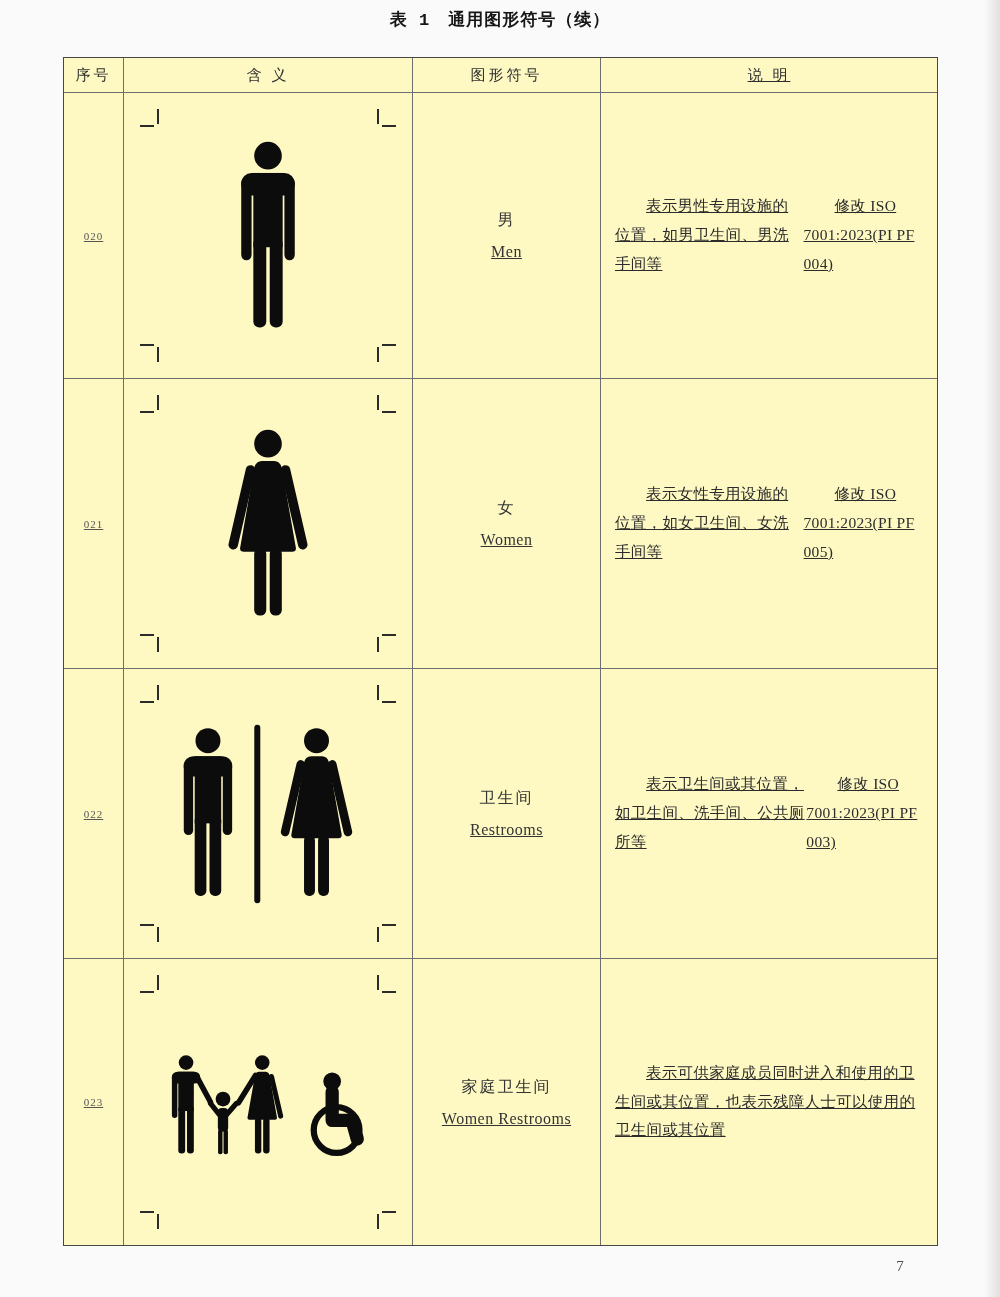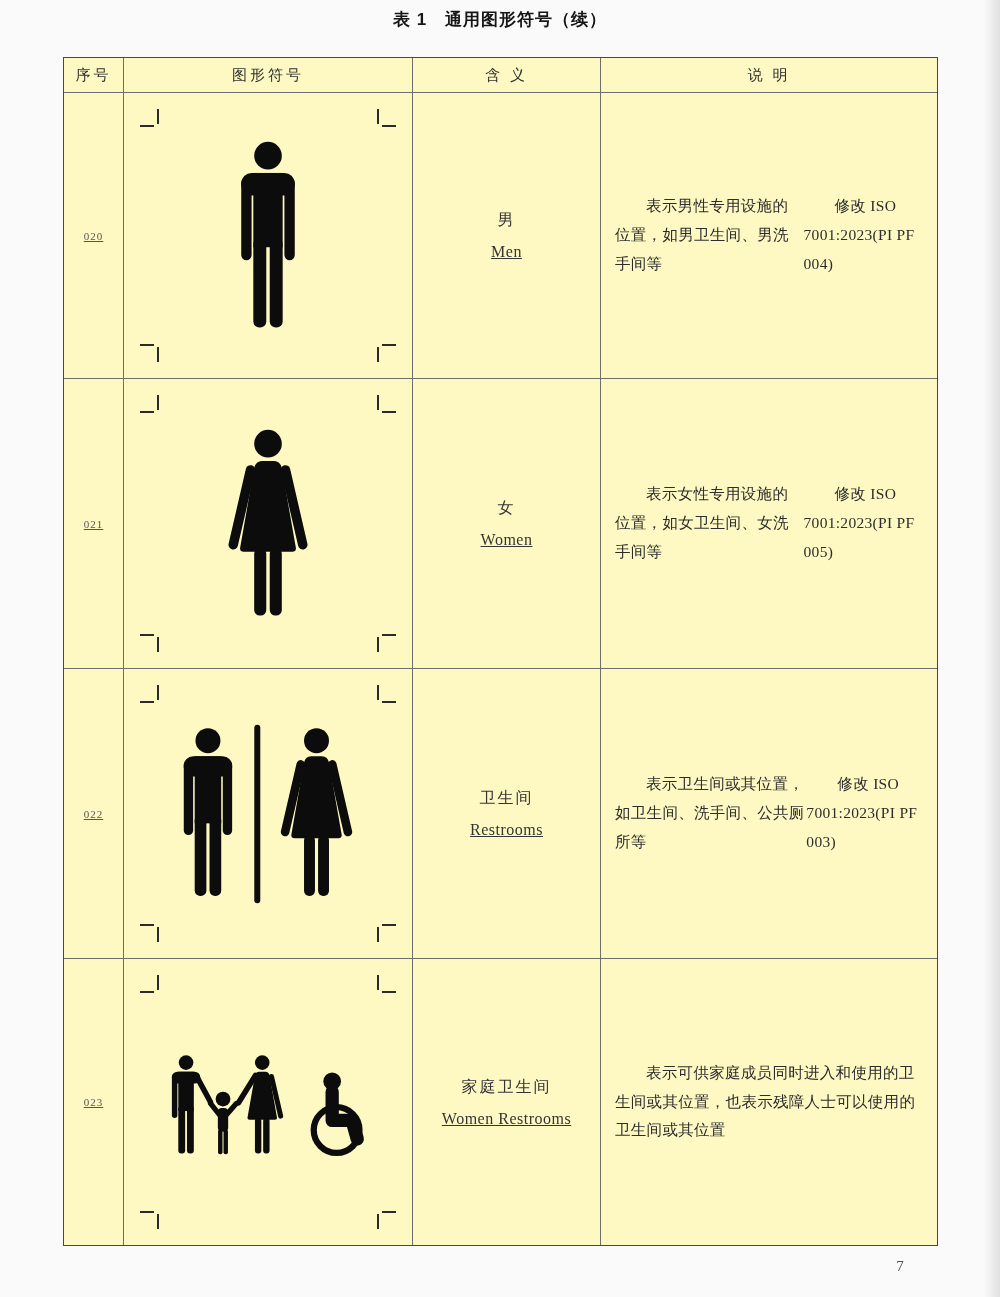--- a/index.html
+++ b/index.html
@@ -12,34 +12,34 @@
     overflow:hidden;
   }
   body::after{
     content:"";position:absolute;top:0;right:0;width:16px;height:100%;
     background:linear-gradient(to right,rgba(0,0,0,0),rgba(0,0,0,0.10));
     pointer-events:none;
   }
   .doc-title{
     position:absolute;top:8px;left:0;width:1000px;
     text-align:center;
-    font-family:Liberation Sans, sans-serif;
+    font-family:Liberation Mono, monospace;
     font-weight:bold;font-size:17px;color:#161616;letter-spacing:1px;
   }
   .tbl{
     position:absolute;left:63px;top:57px;width:875px;
     border:1.5px solid #474747;background:#fef9c3;
     box-sizing:border-box;
   }
   .row{display:grid;grid-template-columns:60px 289px 188px 1fr;}
   .row > div{
     border-right:1px solid #6e6e6e;border-bottom:1px solid #6e6e6e;
     box-sizing:border-box;display:flex;align-items:center;justify-content:center;
   }
-  .row > div:last-child{border-right:none;}
+  .row > div:last-child{border-right:none;text-decoration:underline;}
   .row.last > div{border-bottom:none;}
   .row.head{height:35px;}
   .row.head > div{
     font-size:15px;color:#2f2f2f;letter-spacing:3px;
   }
   .c-no{font-size:11px;color:#565656;letter-spacing:1px;text-decoration:underline;}
   .c-sym{padding:0;}
   .sym-box{
     position:relative;width:256px;height:calc(100% - 32px);margin:16px auto;
     display:flex;align-items:center;justify-content:center;
@@ -66,22 +66,22 @@
 </style>
 </head>
 <body>
 
 <div class="doc-title">表 1　通用图形符号（续）</div>
 
 <div class="tbl">
 
   <div class="row head">
     <div>序号</div>
+    <div>含 义</div>
     <div>图形符号</div>
-    <div>含 义</div>
     <div>说 明</div>
   </div>
 
   <div class="row" style="height:286px;">
     <div class="c-no">020</div>
     <div class="c-sym">
       <div class="sym-box">
         <div class="mark tl">
             <span class="h"></span>
             <span class="v"></span>

